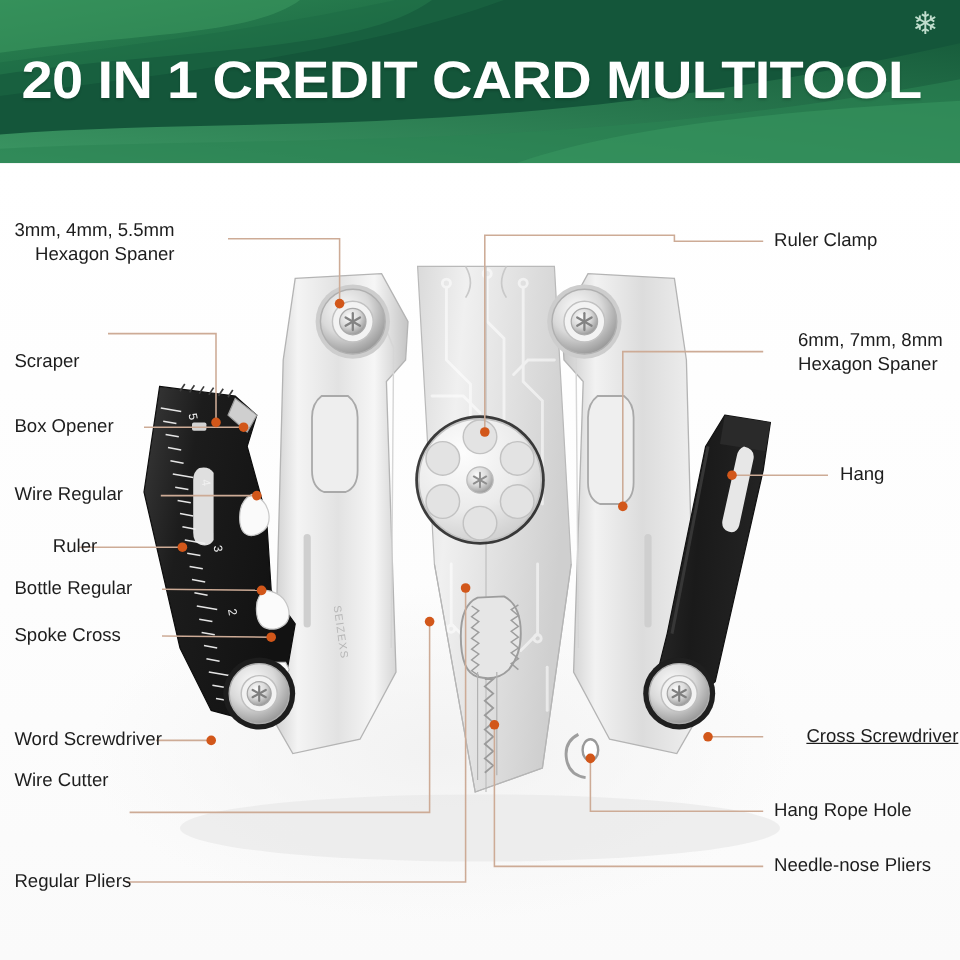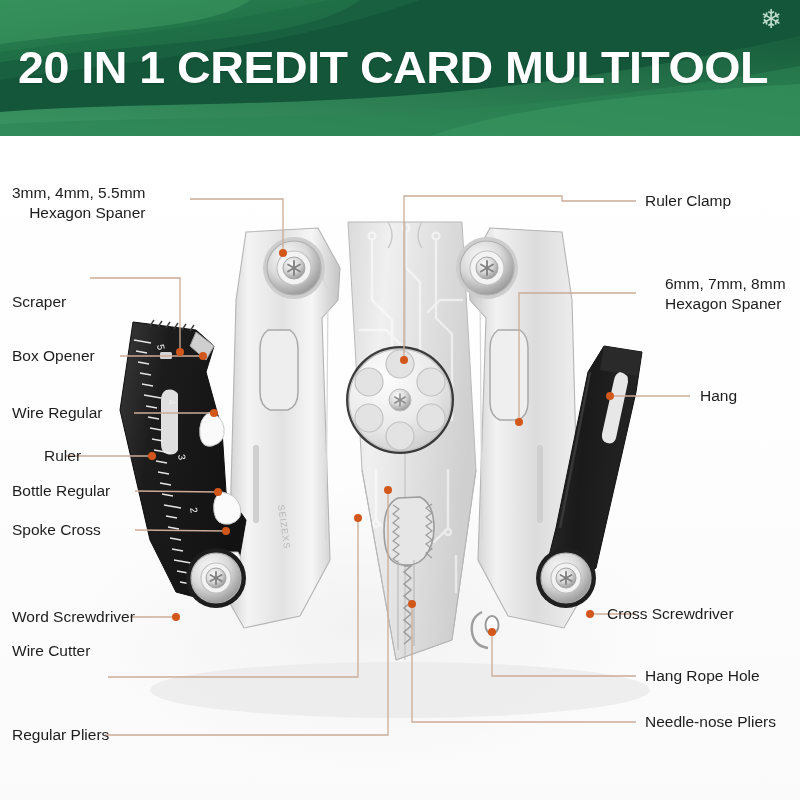--- a/index.html
+++ b/index.html
@@ -400,17 +400,17 @@
   <div class="label left" style="left:12px; top:607px;">Word Screwdriver</div>
   <div class="label left" style="left:12px; top:641px;">Wire Cutter</div>
   <div class="label left" style="left:12px; top:725px;">Regular Pliers</div>
 
   <div class="label right" style="left:645px; top:191px;">Ruler Clamp</div>
   <div class="label right two" style="left:665px; top:274px;">
     <div>6mm, 7mm, 8mm</div>
     <div>Hexagon Spaner</div>
   </div>
   <div class="label right" style="left:700px; top:386px;">Hang</div>
-  <div class="label right" style="left:607px; top:604px;">Cross Screwdriver</div>
+  <div class="label right" style="left:672px; top:604px;text-decoration:underline;">Cross Screwdriver</div>
   <div class="label right" style="left:645px; top:666px;">Hang Rope Hole</div>
   <div class="label right" style="left:645px; top:712px;">Needle-nose Pliers</div>
 
 </div>
 
 </body></html>

